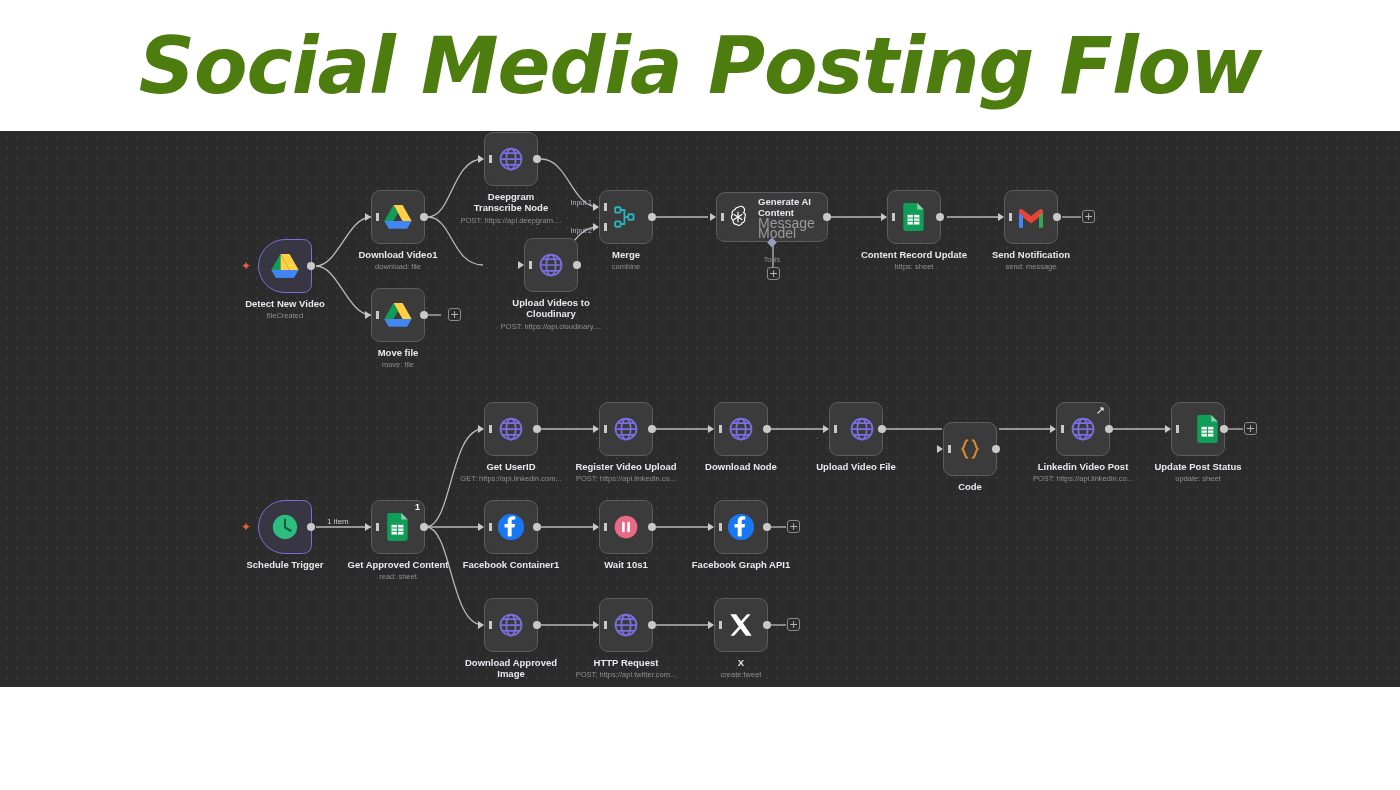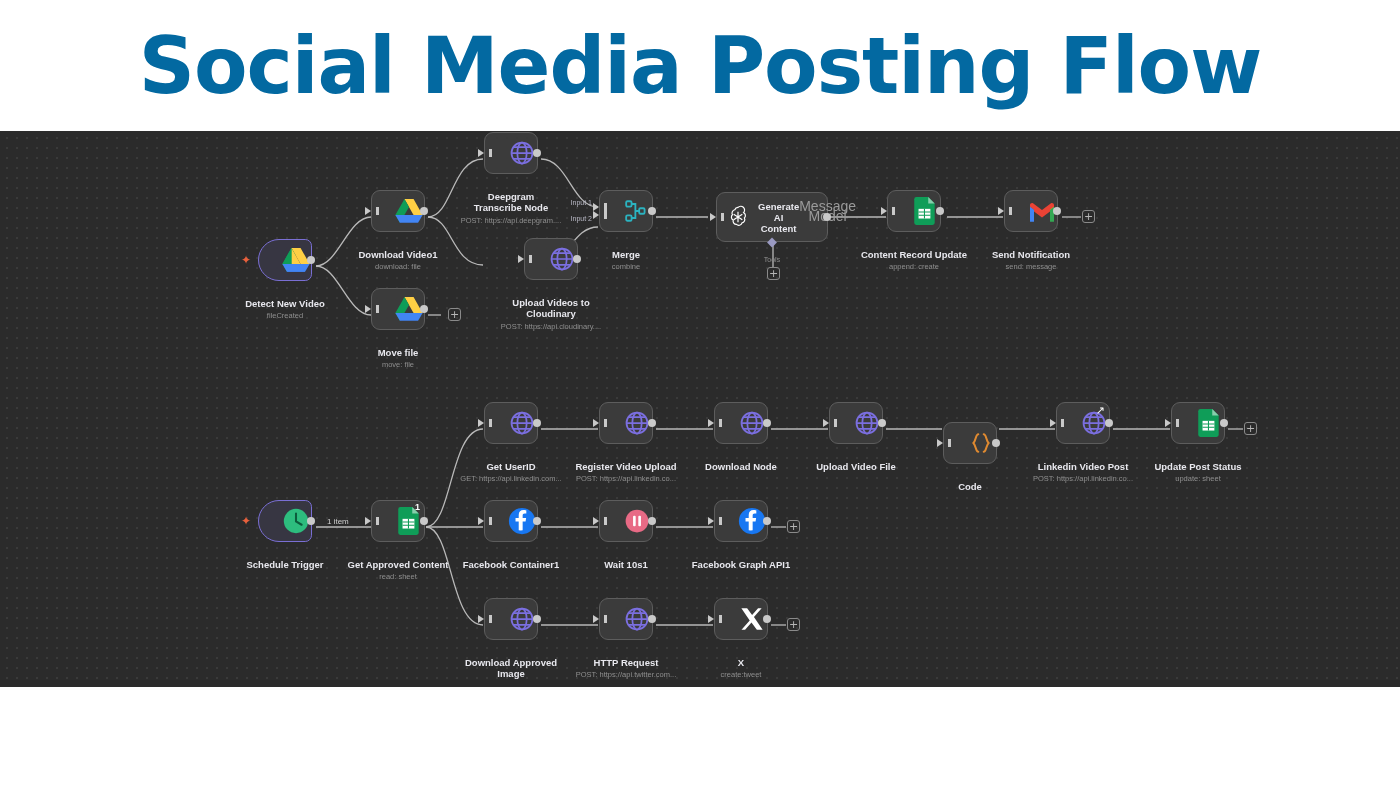--- a/index.html
+++ b/index.html
@@ -23,24 +23,25 @@
     height: 131px;
     background: #ffffff;
     display: flex;
     align-items: center;
     justify-content: center;
   }
   #page-title {
     font-family: "DejaVu Sans", sans-serif;
     font-size: 78px;
     font-weight: 700;
-    color: #0369a1;
+    color: #4d7c0f;
     letter-spacing: -1px;
     line-height: 1;
     white-space: nowrap;
+    font-style: italic;
   }
 
   
   #canvas {
     position: absolute;
     left: 0; top: 131px;
     width: 1400px;
     height: 556px;
     background-color: #2b2b2b;
     background-image:
@@ -54,28 +55,28 @@
     left: 0; top: 0;
     width: 1400px;
     height: 556px;
     pointer-events: none;
   }
 
   
   .node {
     position: absolute;
     width: 54px;
-    height: 42px;
+    height: 54px;
     border-radius: 9px;
     background: #3b3b3b;
     border: 1px solid #5d5d5d;
     box-sizing: border-box;
     display: flex;
     align-items: center;
-    justify-content: flex-end;
+    justify-content: center;
   }
   .node.trigger {
     border-radius: 28px 9px 9px 28px;
     border-color: #7a6fd4;
     background: #373642;
   }
   .node.wide {
     width: 112px;
     height: 50px;
     border-radius: 9px;
@@ -83,21 +84,21 @@
     padding-left: 8px;
     gap: 7px;
   }
   .node-icon {
     width: 30px; height: 30px;
     display: flex; align-items: center; justify-content: center;
   }
   .node-icon svg { display: block; }
 
   
-  .inner-text { display: flex; flex-direction: row; gap: 0; text-align: center; }
+  .inner-text { display: flex; flex-direction: column; gap: 0; }
   .inner-title {
     font-size: 9.5px; font-weight: 700; color: #e9e9ef; line-height: 11px;
     max-width: 62px;
   }
   .inner-sub { font-size: 14px; color: #9b9b9b; line-height: 10px; }
 
   
   .node-label {
     position: absolute;
     top: 58px;
@@ -376,21 +377,21 @@
     <span class="node-icon">
       <svg width="24" height="28" viewBox="0 0 20 26">
         <path d="M2 0h11l6 6v18a2 2 0 0 1-2 2H2a2 2 0 0 1-2-2V2a2 2 0 0 1 2-2z" fill="#0f9d58"></path>
         <path d="M13 0l6 6h-6z" fill="#87ceac"></path>
         <rect x="4" y="11" width="11" height="9" fill="#ffffff"></rect>
         <path d="M4 14h11M4 17h11M9.5 11v9" stroke="#0f9d58" stroke-width="1"></path>
       </svg>
     </span>
     <span class="port-out"></span>
     <span class="node-label">Content Record Update</span>
-    <span class="node-sub">append: create</span>
+    <span class="node-sub">https: sheet</span>
   </div>
 
   <div class="node" style="left:1004px; top:59px;">
     <span class="port-in"></span>
     <span class="node-icon">
       <svg width="28" height="22" viewBox="0 0 28 21">
         <path d="M2 21h4V11L2 8z" fill="#4285f4"></path>
         <path d="M22 21h4V8l-4 3z" fill="#34a853"></path>
         <path d="M2 4.5L2 8l4 3V6.2z" fill="#c5221f"></path>
         <path d="M26 4.5V8l-4 3V6.2z" fill="#fbbc04"></path>

